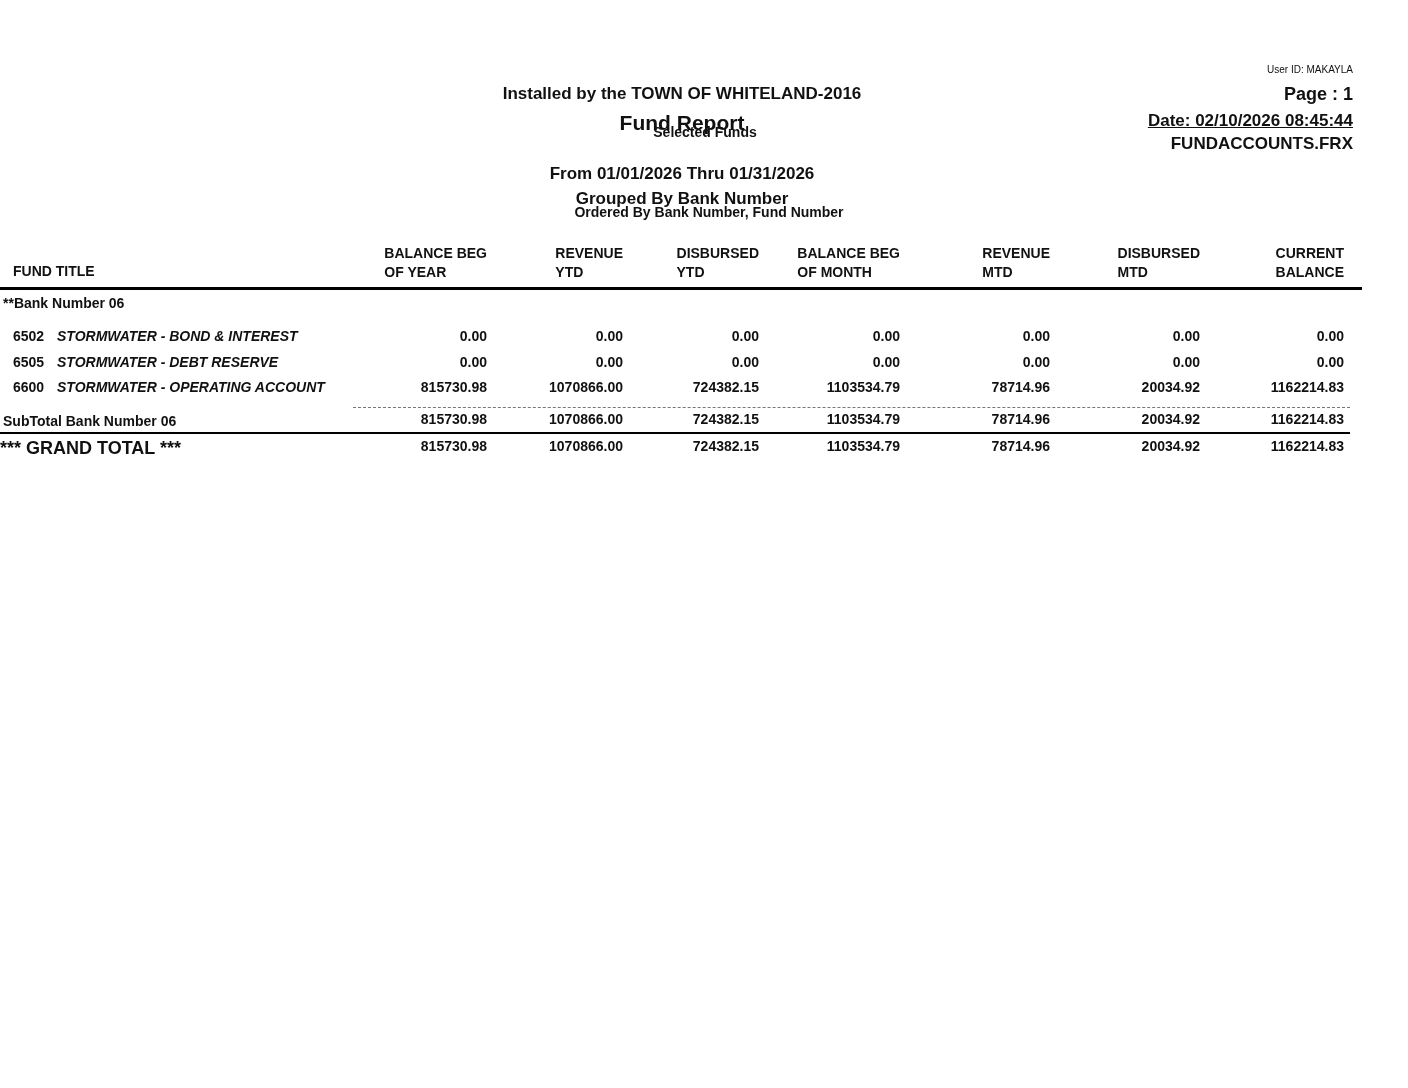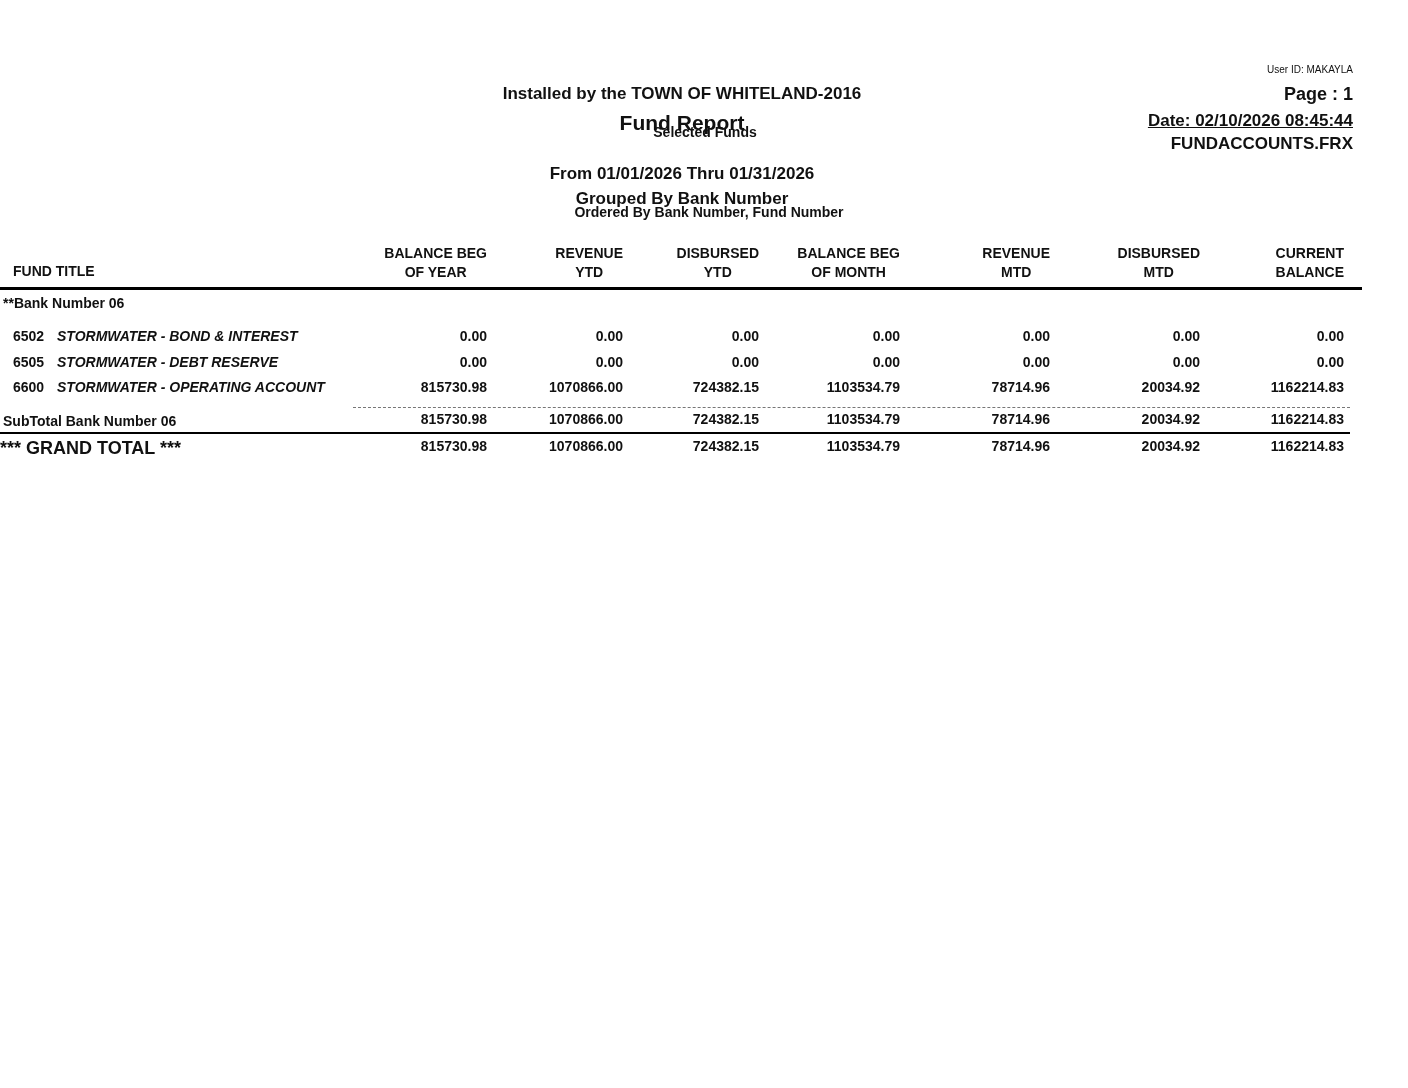--- a/index.html
+++ b/index.html
@@ -28,21 +28,21 @@
     #ordered { top: 204px; font-size: 14px; padding-left: 27px; }
 
     
     .right { right: 55px; text-align: right; }
     #userid { top: 64px; font-size: 10px; font-weight: normal; }
     #page { top: 84px; font-size: 18px; }
     #date { top: 111px; font-size: 17px; text-decoration: underline; }
     #frx { top: 134px; font-size: 17px; }
 
     
-    .colhead { font-size: 14px; line-height: 19px; text-align: center; top: 244px; }
+    .colhead { font-size: 14px; line-height: 19px; text-align: left; top: 244px; }
     #col-fund-title { left: 13px; top: 263px; font-size: 14px; text-align: left; }
 
     .rule-thick { left: 0; width: 1362px; top: 287px; height: 3px; background: #000; }
     .rule-thin { left: 0; width: 1350px; height: 2px; background: #000; }
     .rule-dash { left: 353px; width: 997px; top: 407px; height: 0; border-top: 1px dashed #777; }
 
     .row { font-size: 14px; }
     .num { text-align: right; padding-left: 32px; }
     .bank-head { left: 3px; top: 295px; font-size: 14px; }
     .fund-num { left: 13px; }

